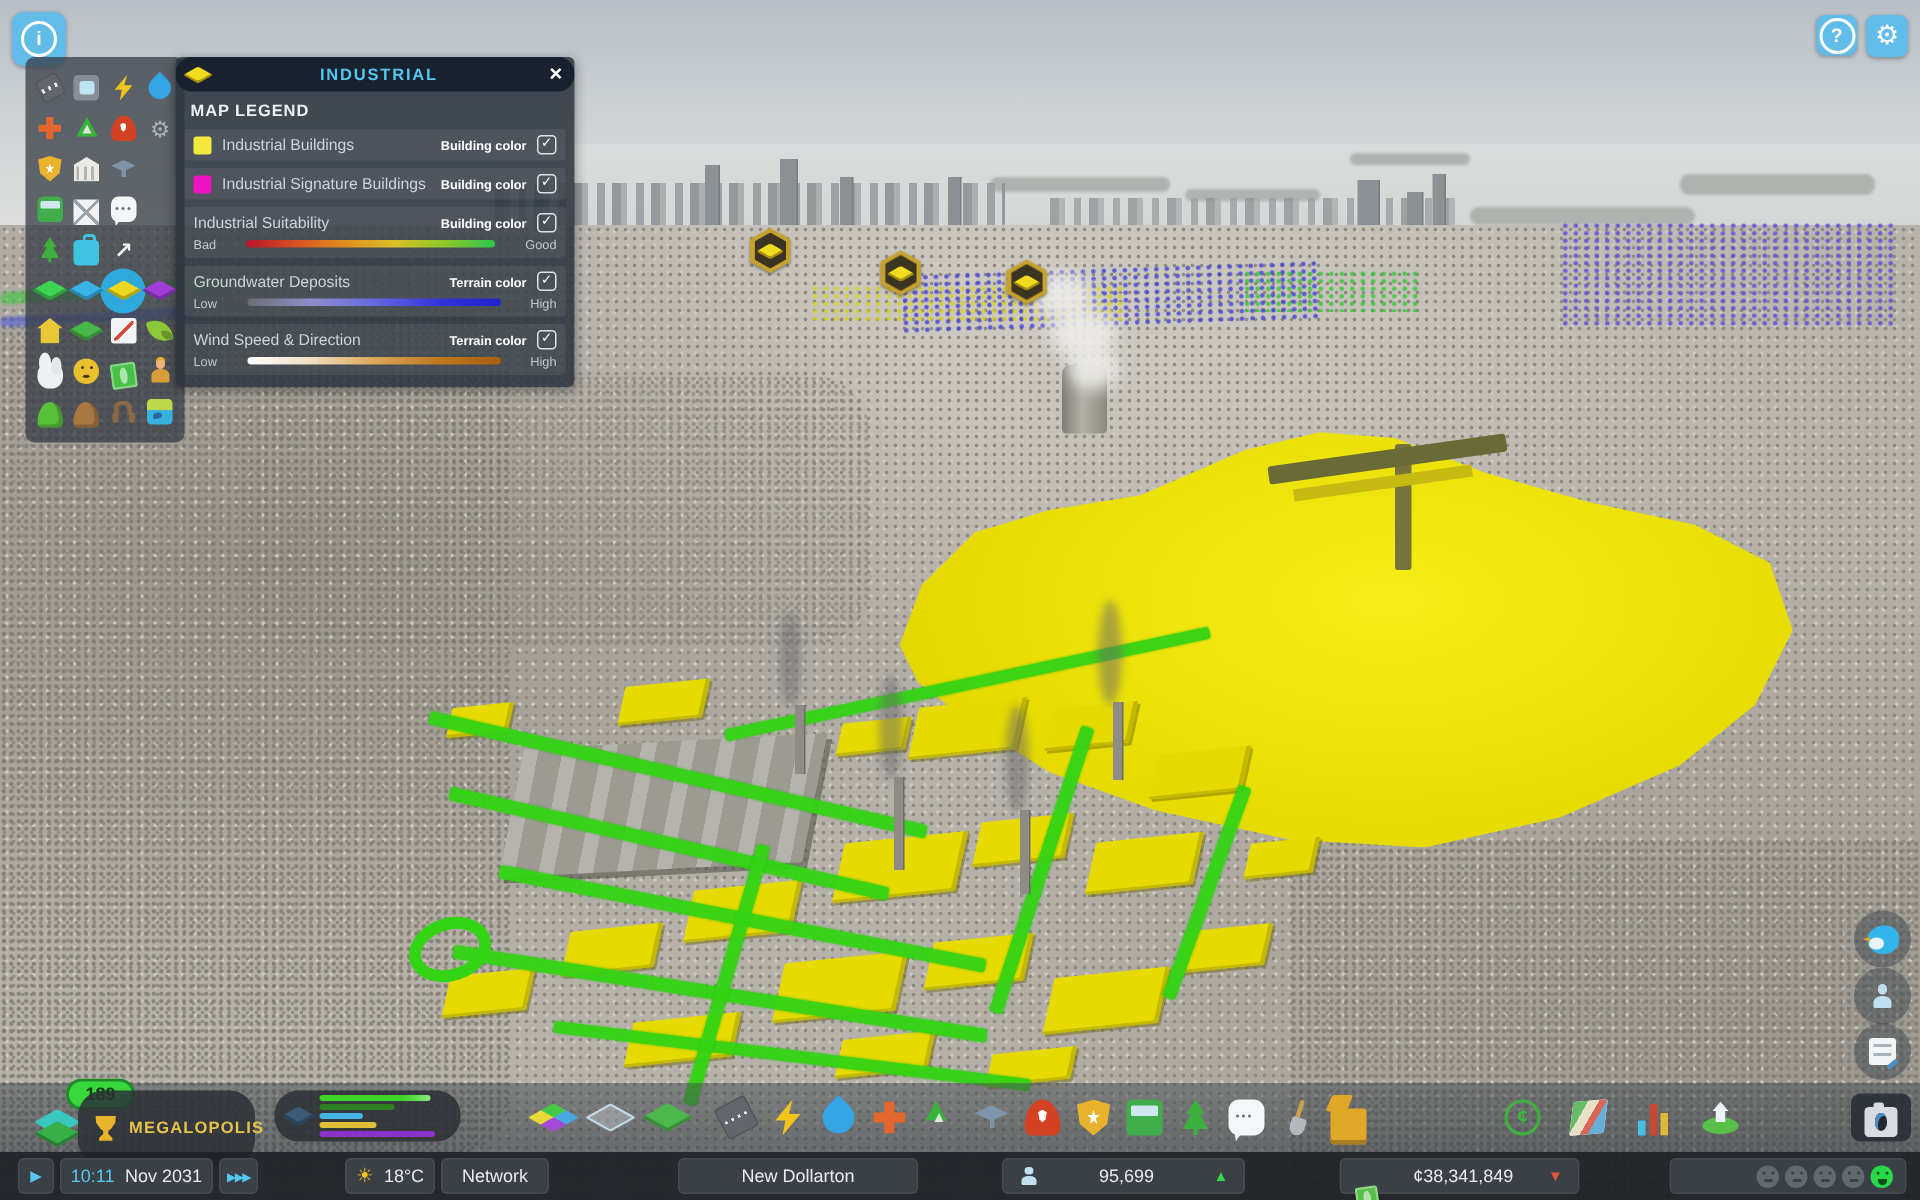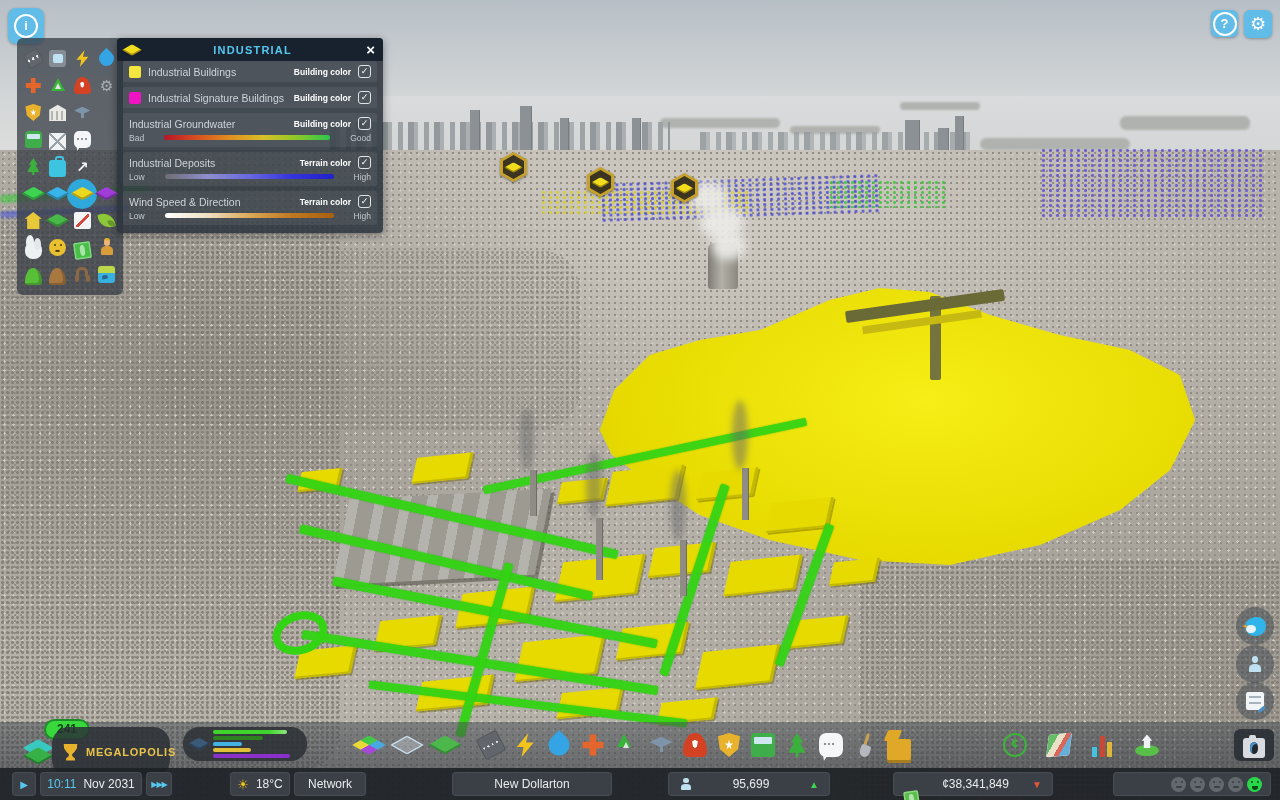--- a/index.html
+++ b/index.html
@@ -156,21 +156,21 @@
       background:rgba(54,60,68,.75);border-radius:6px;
       display:grid;grid-template-columns:repeat(4,1fr);grid-auto-rows:27px;align-items:center;justify-items:center;}
   .pal-item{position:relative;width:24px;height:24px;display:grid;place-items:center;cursor:pointer;}
   .pal-item.sel::before{content:"";position:absolute;inset:-3px;background:#2fa8dc;border-radius:50%;}
   .pal-item .ic{position:relative;z-index:1;width:17px;height:17px;}
   .pal-item.empty{visibility:hidden;}
 
   
   .legend{position:absolute;left:117px;top:38px;width:266px;background:rgba(44,52,62,.88);
       border-radius:4px;box-shadow:0 2px 8px rgba(0,0,0,.4);overflow:hidden;color:#d6dbe0;}
-  .legend-head{height:23px;background:#17222e;display:flex;align-items:center;padding:0 8px;gap:6px;}
+  .legend-head{height:23px;background:#17222e;display:flex;align-items:center;padding:0 8px;gap:6px;border-radius:11px;}
   .legend-title{flex:1;text-align:center;color:#56c8f0;font-size:11px;font-weight:700;letter-spacing:1.2px;}
   .legend-close{color:#fff;font-size:15px;font-weight:700;cursor:pointer;line-height:1;}
   .legend-dia{width:14px;height:14px;background:#f2dc1e;transform:rotateX(55deg) rotate(45deg);border-radius:2px;box-shadow:inset -2px -2px 0 rgba(120,90,0,.6);}
   .legend-section{font-size:11px;font-weight:700;color:#eef1f4;letter-spacing:.6px;padding:7px 10px 6px;}
   .lrow{margin:0 6px 5px;background:rgba(255,255,255,.07);border-radius:2px;padding:3px 6px;}
   .lrow-line{display:flex;align-items:center;gap:7px;height:15px;}
   .lrow-label{flex:1;font-size:10.5px;color:#cdd3d9;}
   .lrow-type{font-size:8.5px;font-weight:700;color:#fff;}
   .chk{width:13px;height:13px;border:1.5px solid #dfe4e8;border-radius:3px;box-sizing:border-box;
       font:700 9px/10px "DejaVu Sans",sans-serif;color:#fff;text-align:center;cursor:pointer;}
@@ -477,52 +477,53 @@
       <span class="ic s-fish"></span>
     </div>
   </div>
 
 <div class="legend">
   <div class="legend-head">
     <span class="legend-dia"></span>
     <span class="legend-title">INDUSTRIAL</span>
     <span class="legend-close">×</span>
   </div>
+  <div class="legend-section">MAP LEGEND</div>
 
   <div class="lrow">
     <div class="lrow-line">
       <span class="swatch" style="background:#f4e83e"></span>
       <span class="lrow-label">Industrial Buildings</span>
       <span class="lrow-type">Building color</span>
       <span class="chk">✓</span>
     </div>
   </div>
   <div class="lrow">
     <div class="lrow-line">
       <span class="swatch" style="background:#ee14c4"></span>
       <span class="lrow-label">Industrial Signature Buildings</span>
       <span class="lrow-type">Building color</span>
       <span class="chk">✓</span>
     </div>
   </div>
   <div class="lrow">
     <div class="lrow-line">
-      <span class="lrow-label">Industrial Groundwater</span>
+      <span class="lrow-label">Industrial Suitability</span>
       <span class="lrow-type">Building color</span>
       <span class="chk">✓</span>
     </div>
     <div class="scale">
       <span class="scale-lab">Bad</span>
       <span class="scale-bar" style="background:linear-gradient(90deg,#b81428,#d85020,#e09020,#d8c028,#8cc828,#2cc84c)"></span>
       <span class="scale-lab">Good</span>
     </div>
   </div>
   <div class="lrow">
     <div class="lrow-line">
-      <span class="lrow-label">Industrial Deposits</span>
+      <span class="lrow-label">Groundwater Deposits</span>
       <span class="lrow-type">Terrain color</span>
       <span class="chk">✓</span>
     </div>
     <div class="scale">
       <span class="scale-lab">Low</span>
       <span class="scale-bar" style="background:linear-gradient(90deg,#6e6e74,#8e8ecc,#6868e0,#3434dc,#2222cc)"></span>
       <span class="scale-lab">High</span>
     </div>
   </div>
   <div class="lrow" style="margin-bottom:8px">
@@ -644,21 +645,21 @@
         <span class="ic s-bars3"></span>
       </div>
 
       <div class="tb-item">
         <span class="ic s-hill"></span>
       </div>
     </div>
 </div>
 
 <span class="ic s-layers xp-dia"></span>
-<div class="xp-pill">241</div>
+<div class="xp-pill">189</div>
 
 <div class="trophy-pill">
   <span class="ic s-trophy" style="--c:#e8b22c"></span>
   <span class="trophy-label">MEGALOPOLIS</span>
 </div>
 
 <div class="demand-pill">
   <span class="ic s-mapd" style="--c:#3a5a78;width:16px;height:16px"></span>
   <div class="demand-bars">
 

